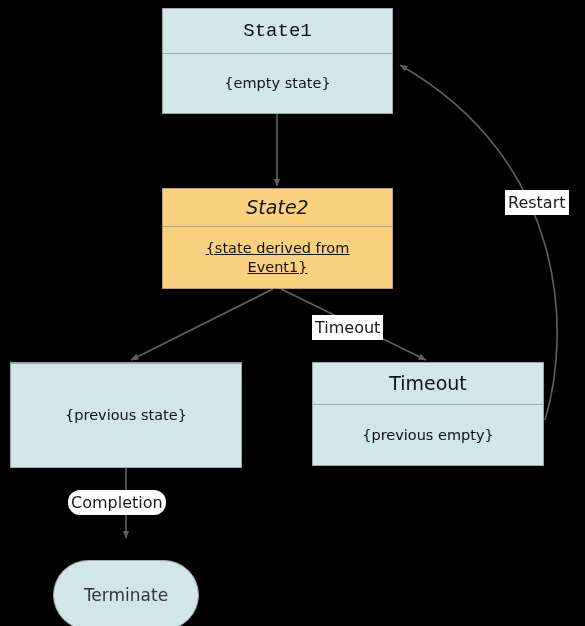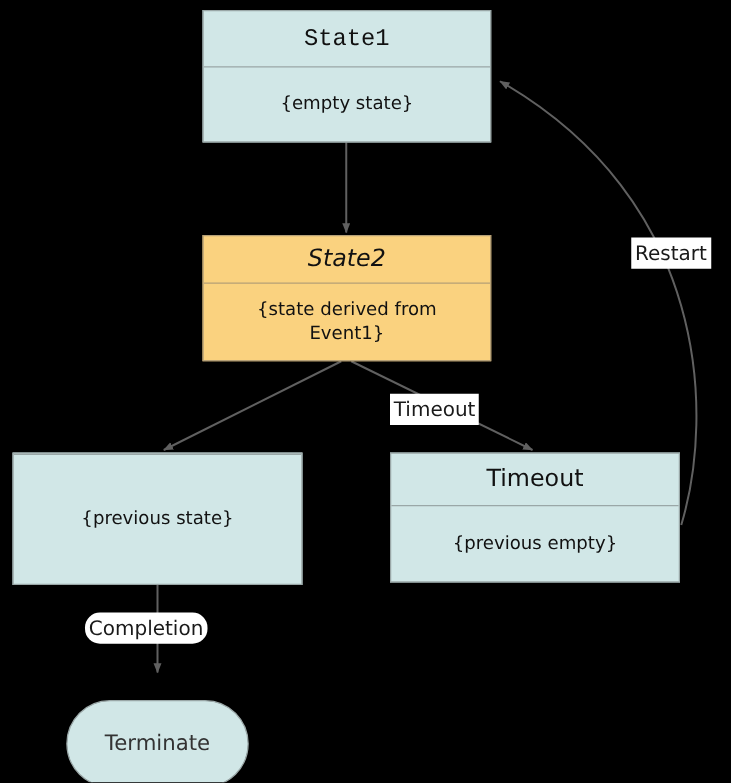--- a/index.html
+++ b/index.html
@@ -117,21 +117,21 @@
 
   <div class="node" style="left:162px; top:8px; width:231px; height:106px;">
     <div class="node-title" style="height:44px;font-family:Liberation Mono, monospace;">State1</div>
     <div class="node-divider"></div>
     <div class="node-body">{empty state}</div>
   </div>
 
   <div class="node highlight" style="left:162px; top:188px; width:231px; height:101px;">
     <div class="node-title" style="height:37px;font-style:italic;">State2</div>
     <div class="node-divider"></div>
-    <div class="node-body" style="padding:0 22px;">{state derived from Event1}</div>
+    <div class="node-body" style="padding:0 22px;text-decoration:underline;">{state derived from Event1}</div>
   </div>
 
   <div class="node" style="left:10px; top:362px; width:232px; height:106px;">
     <div class="node-divider"></div>
     <div class="node-body">{previous state}</div>
   </div>
 
   <div class="node" style="left:312px; top:362px; width:232px; height:104px;">
     <div class="node-title" style="height:41px;">Timeout</div>
     <div class="node-divider"></div>

